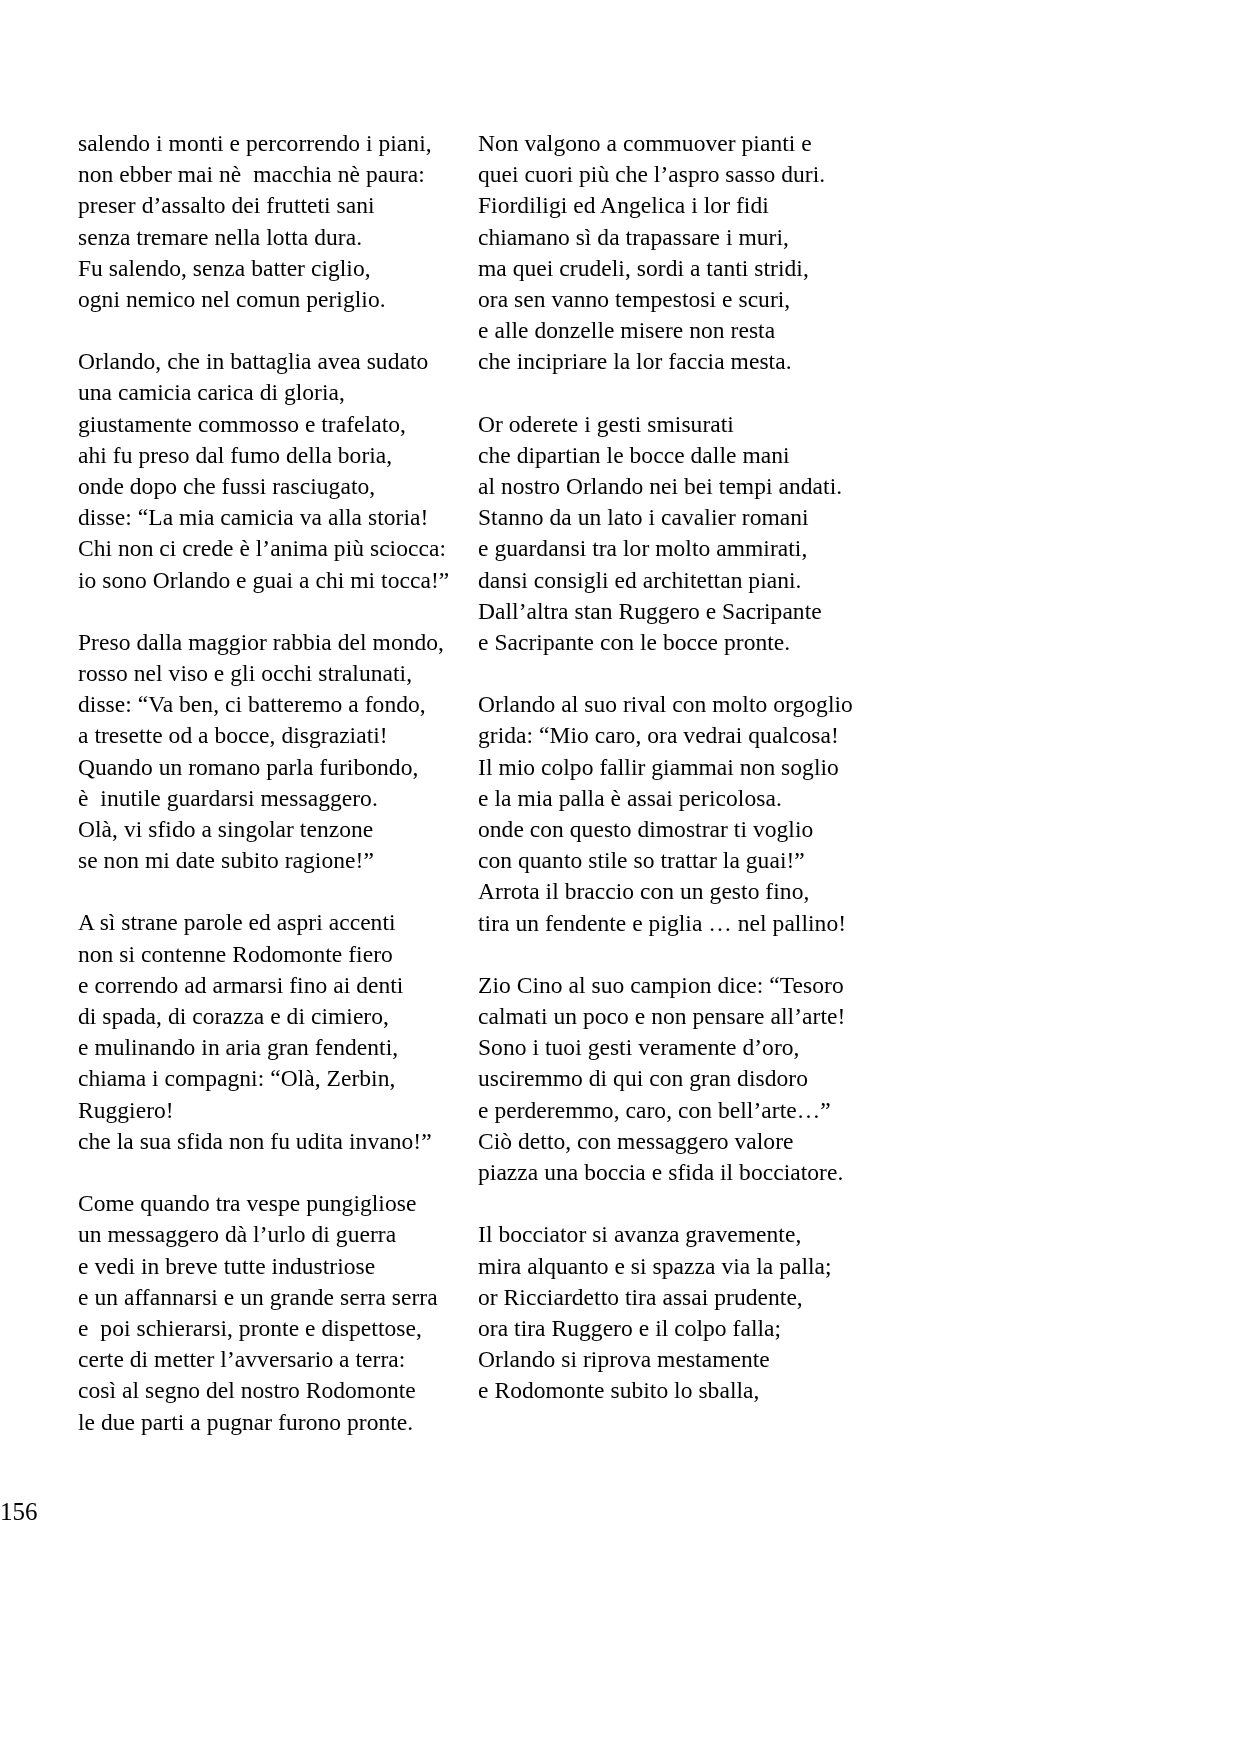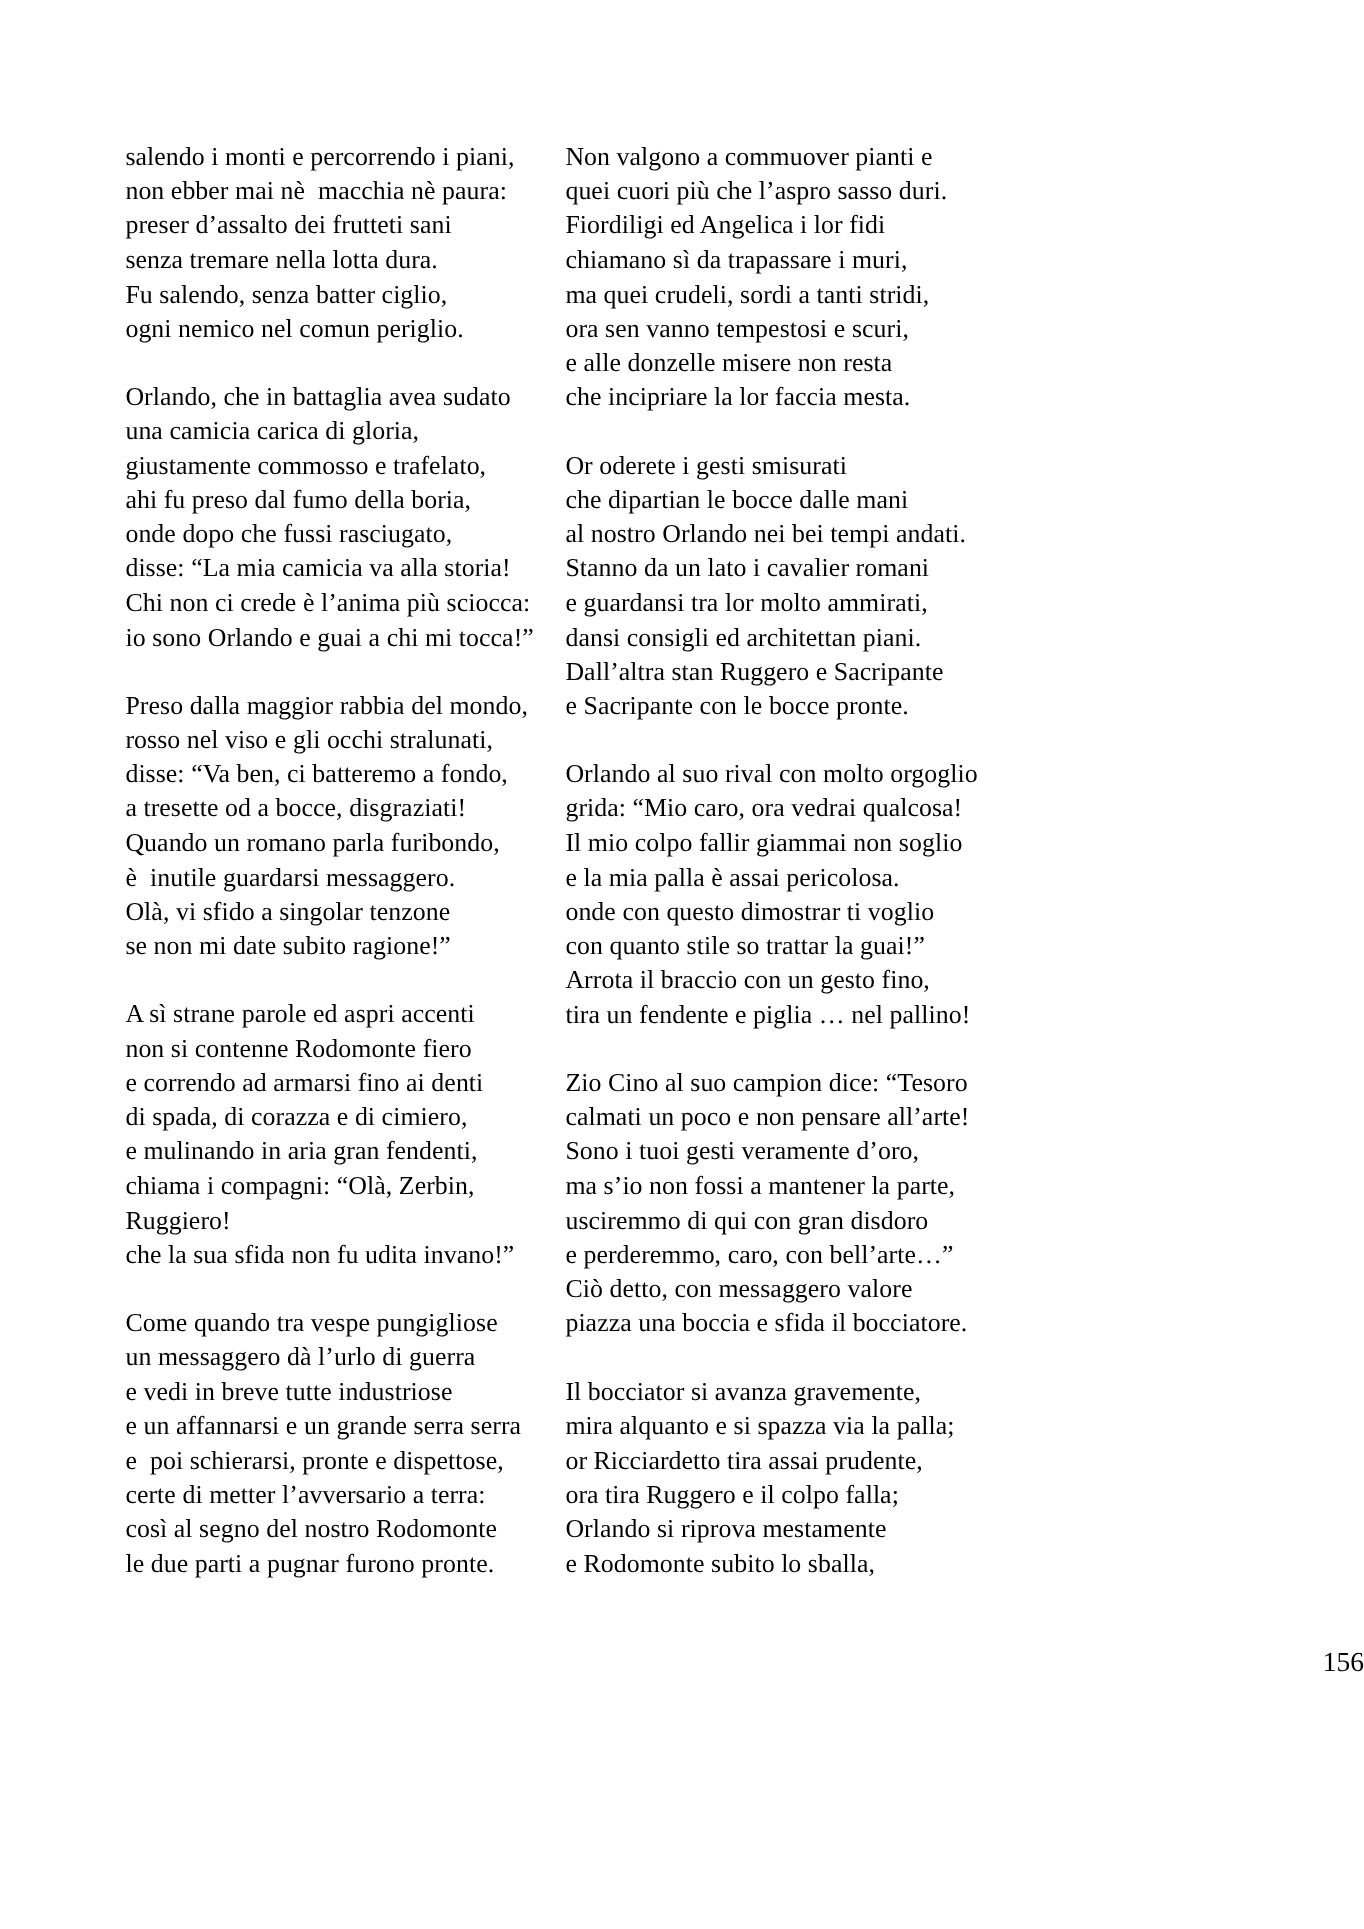--- a/index.html
+++ b/index.html
@@ -28,21 +28,20 @@
     flex-direction: row;
     align-items: flex-start;
   }
   .column {
     box-sizing: border-box;
   }
   .column-left {
     width: 478px;
     padding-left: 78px;
     padding-right: 0px;
-    margin-left: 36px;
   }
   .column-right {
     width: 478px;
     padding-left: 0px;
   }
   .stanza {
     margin: 0 0 31px 0;
     padding: 0;
   }
   .stanza:last-child {
@@ -53,21 +52,21 @@
     line-height: 31.2px;
     white-space: pre;
     letter-spacing: 0.05px;
     font-weight: normal;
   }
   .page-number {
     position: absolute;
     left: 0;
     top: 1497px;
     width: 1240px;
-    text-align: right;
+    text-align: left;
     font-size: 25px;
     line-height: 30px;
     font-family: "Liberation Serif", "DejaVu Serif", serif;
   }
 </style>
 </head>
 <body>
 
 <div class="page">
 
@@ -150,21 +149,20 @@
           <div class="verse-line">e la mia palla è assai pericolosa.</div>
           <div class="verse-line">onde con questo dimostrar ti voglio</div>
           <div class="verse-line">con quanto stile so trattar la guai!”</div>
           <div class="verse-line">Arrota il braccio con un gesto fino,</div>
           <div class="verse-line">tira un fendente e piglia … nel pallino!</div>
         </div>
         <div class="stanza">
           <div class="verse-line">Zio Cino al suo campion dice: “Tesoro</div>
           <div class="verse-line">calmati un poco e non pensare all’arte!</div>
           <div class="verse-line">Sono i tuoi gesti veramente d’oro,</div>
-          <div class="verse-line">ma s’io non fossi a mantener la parte,</div>
           <div class="verse-line">usciremmo di qui con gran disdoro</div>
           <div class="verse-line">e perderemmo, caro, con bell’arte…”</div>
           <div class="verse-line">Ciò detto, con messaggero valore</div>
           <div class="verse-line">piazza una boccia e sfida il bocciatore.</div>
         </div>
         <div class="stanza">
           <div class="verse-line">Il bocciator si avanza gravemente,</div>
           <div class="verse-line">mira alquanto e si spazza via la palla;</div>
           <div class="verse-line">or Ricciardetto tira assai prudente,</div>
           <div class="verse-line">ora tira Ruggero e il colpo falla;</div>

